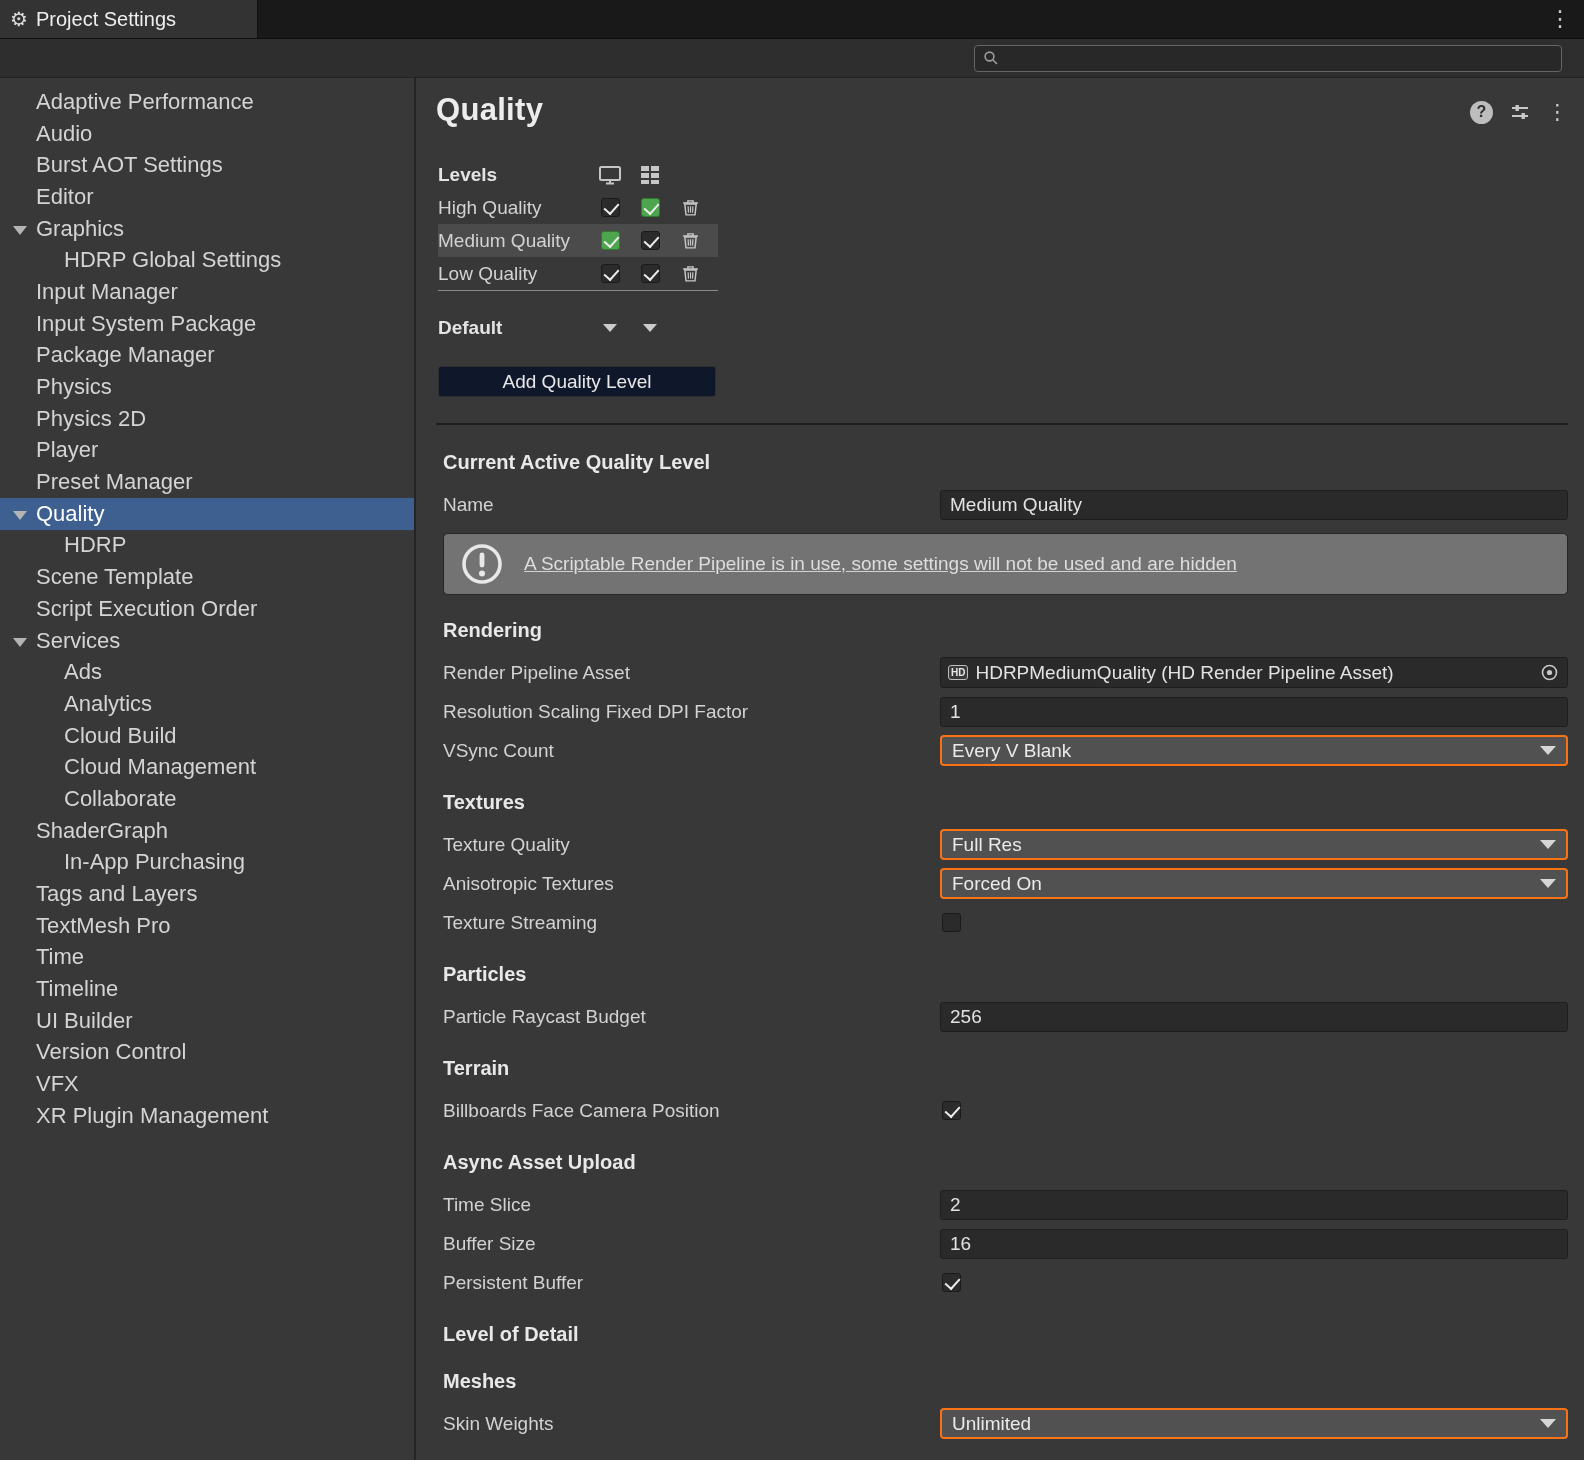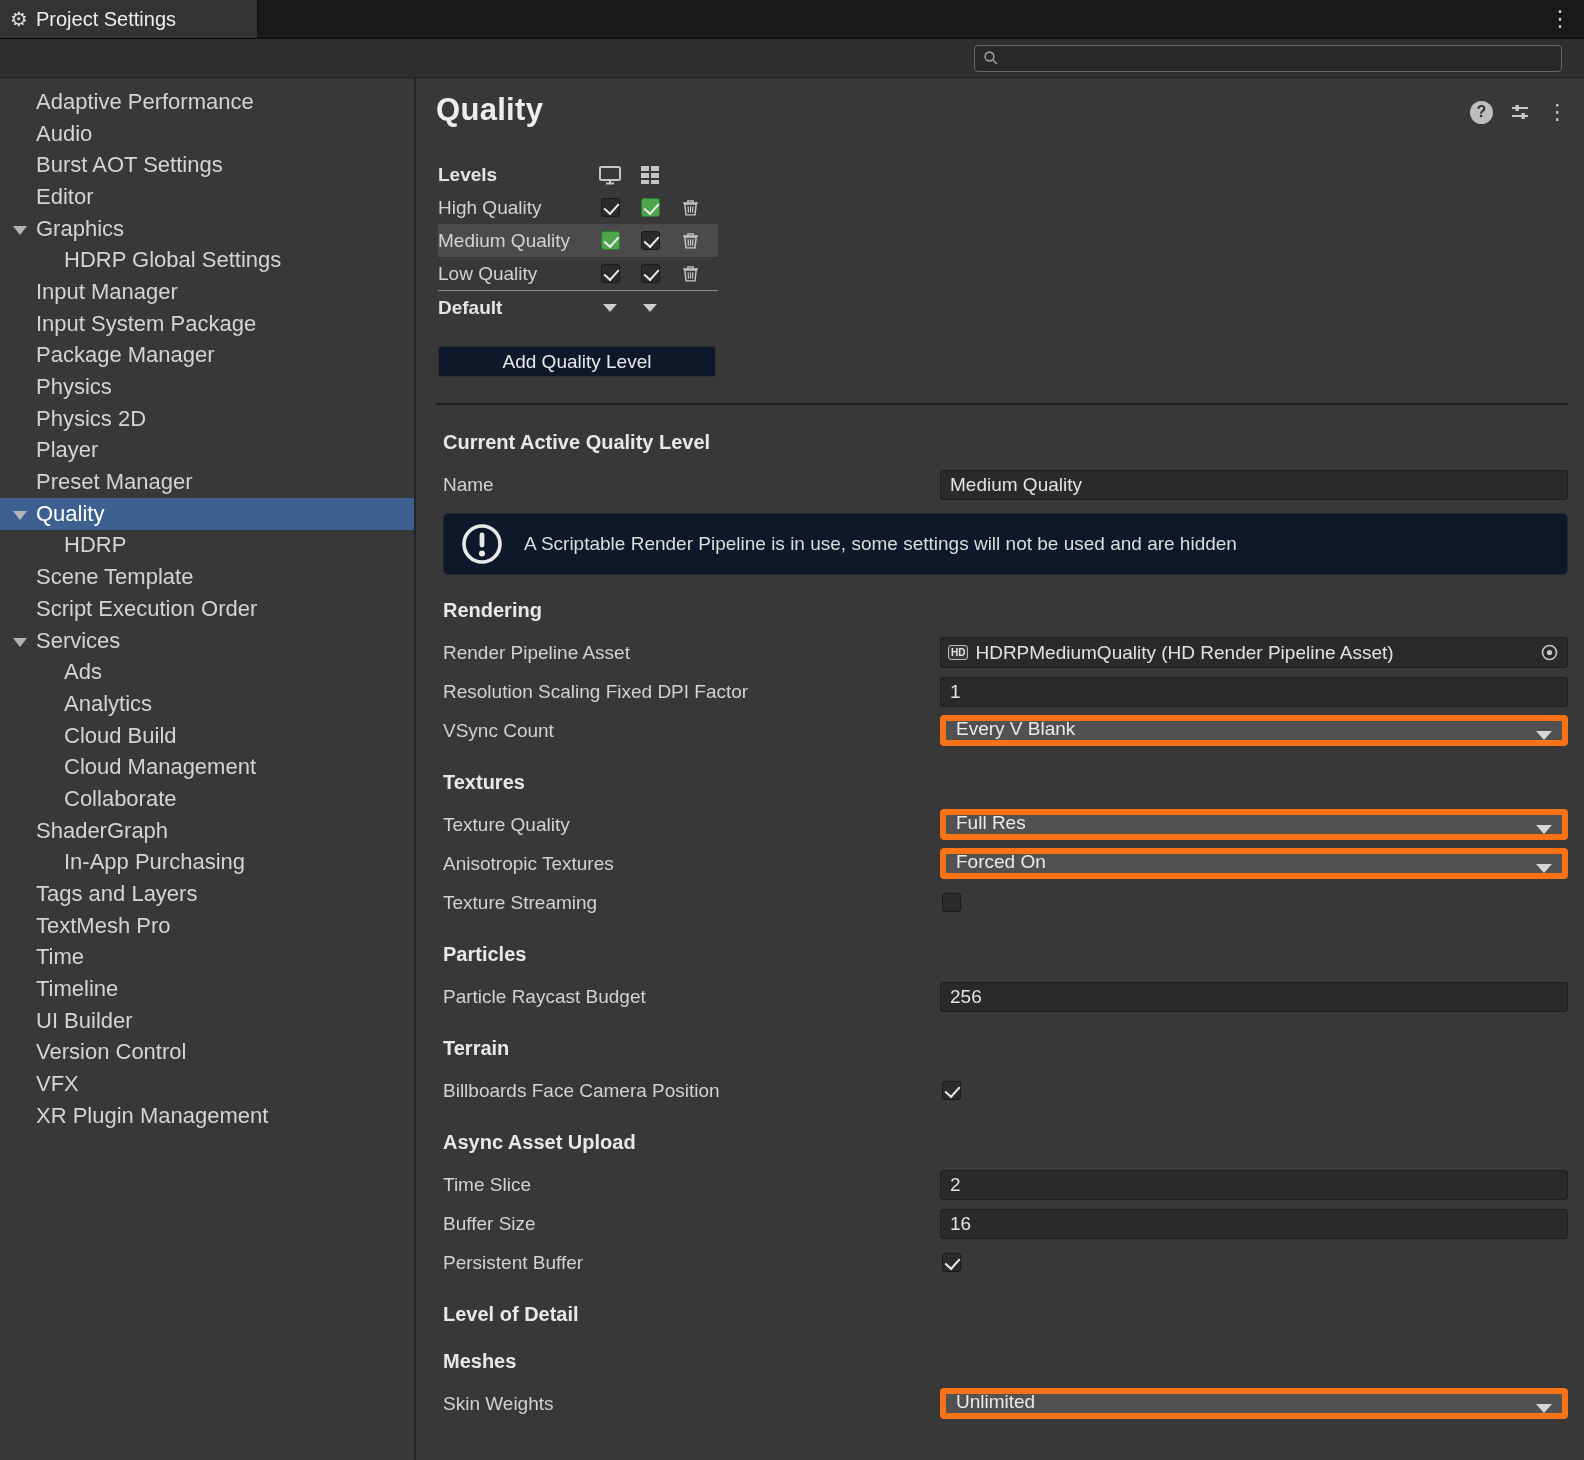--- a/index.html
+++ b/index.html
@@ -35,44 +35,44 @@
   .panel-kebab { color:#cccccc; font-family:"DejaVu Sans",sans-serif; font-size:21px; cursor:pointer; }
   .icon-btn { cursor:pointer; display:flex; align-items:center; }
   
   .levels-block { margin-top:30px; padding-left:2px; }
   .lv-header,.lv-row,.lv-default { display:flex; align-items:center; height:33px; width:280px; }
   .lv-name,.lv-header-label { width:152px; overflow:hidden; white-space:nowrap; }
   .lv-header-label { font-weight:bold; color:#e4e4e4; }
   .lv-cell { width:40px; display:flex; align-items:center; justify-content:center; }
   .lv-row.selected { background:#4b4b4b; }
   .lv-rows-wrap { border-bottom:1px solid #8a8a8a; width:280px; }
-  .lv-default { margin-top:0; }
+  .lv-default { margin-top:20px; }
   .lv-default-label { width:152px; font-weight:bold; color:#e4e4e4; }
   .dd-caret-s { width:0; height:0; border-left:7px solid transparent; border-right:7px solid transparent; border-top:8px solid #cccccc; cursor:pointer; }
   .cb { width:19px; height:19px; background:#2b2b2b; border:1px solid #1a1a1a; border-radius:3px; display:inline-block; position:relative; cursor:pointer; flex:0 0 auto; }
   .cb.checked::after { content:''; position:absolute; left:5px; top:1px; width:7px; height:12px; border-right:2.6px solid #ececec; border-bottom:2.6px solid #ececec; transform:rotate(42deg); }
   .cb.green { background:#4da64d; border-color:#2f7a2f; }
   .add-btn { margin-top:22px; width:278px; height:31px; background:#0f172a; border:1px solid #2e2e2e; border-radius:3px; color:#e8e8e8; font-size:19px; font-family:inherit; cursor:pointer; }
   .big-divider { border:none; border-top:2px solid #1e1e1e; margin:26px 0 0 0; }
   
   .active-block { margin-top:26px; padding-left:7px; }
   .block-heading { font-weight:bold; font-size:20px; color:#e8e8e8; margin-bottom:14px; }
   .frow { display:flex; align-items:center; min-height:33px; margin-bottom:6px; }
   .flabel { width:497px; flex:0 0 497px; color:#d2d2d2; overflow:hidden; white-space:nowrap; }
   .tfield { flex:1; height:30px; background:#2a2a2a; border:1px solid #1e1e1e; border-radius:3px; color:#e2e2e2; display:flex; align-items:center; padding:0 9px; cursor:text; }
-  .dropdown { flex:1; height:31px; background:#515151; border:6px solid #f97316; border-radius:4px; color:#eaeaea; display:flex; align-items:flex-end; padding:0 10px; cursor:pointer; position:relative; }
+  .dropdown { flex:1; height:31px; background:#515151; border:2px solid #f97316; border-radius:4px; color:#eaeaea; display:flex; align-items:center; padding:0 10px; cursor:pointer; position:relative; }
   .dd-text { flex:1; overflow:hidden; white-space:nowrap; }
   .dd-caret { width:0; height:0; border-left:8px solid transparent; border-right:8px solid transparent; border-top:9px solid #d6d6d6; }
   .form-cb { margin-left:2px; }
   .objfield { flex:1; height:31px; background:#2a2a2a; border:1px solid #1e1e1e; border-radius:3px; color:#e2e2e2; display:flex; align-items:center; padding:0 4px 0 7px; gap:7px; cursor:pointer; }
   .hd-badge { font-size:10px; font-weight:bold; color:#e6e6e6; border:1px solid #bdbdbd; border-radius:3px; padding:1px 2px; line-height:1.1; background:#3a3a3a; }
   .obj-text { flex:1; overflow:hidden; white-space:nowrap; }
   .obj-picker { display:flex; align-items:center; padding:0 4px; cursor:pointer; }
   
-  .infobox { margin-top:12px; background:#0f172a; border:1px solid #262626; border-radius:5px; min-height:62px; display:flex; align-items:center; gap:20px; padding:4px 16px; }
+  .infobox { margin-top:12px; background:#737373; border:1px solid #262626; border-radius:5px; min-height:62px; display:flex; align-items:center; gap:20px; padding:4px 16px;text-decoration:underline; }
   .infobox-text { color:#dddddd; font-size:19px; }
   .sections { padding-left:7px; }
   .section { margin-top:24px; }
 </style>
 </head>
 <body>
 
 <div class="tabbar">
   <div class="tab">
     <span class="tab-gear">⚙</span>

